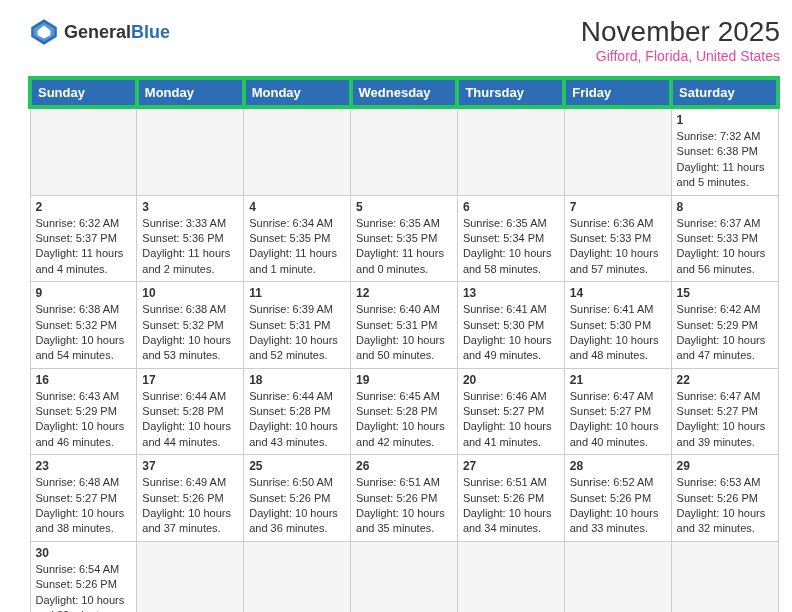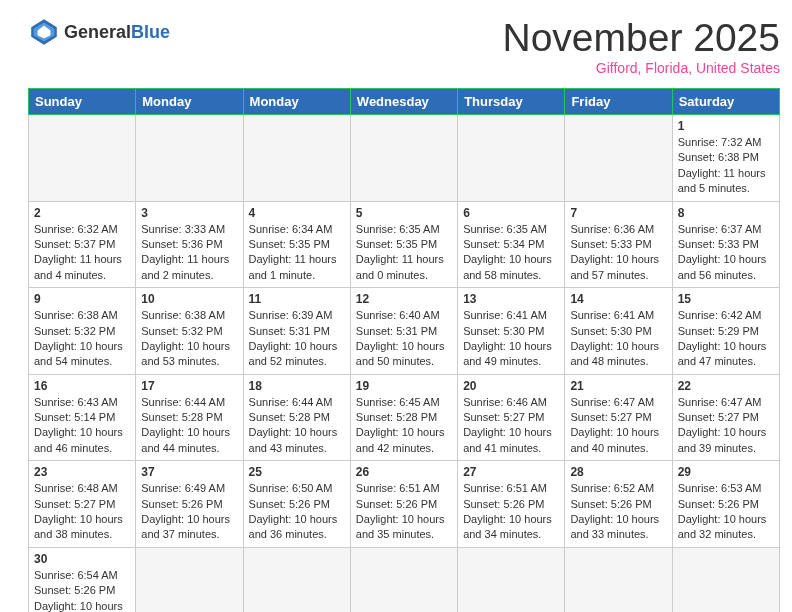--- a/index.html
+++ b/index.html
@@ -36,41 +36,41 @@
       font-weight: bold;
     }
     .logo-icon {
       width: 32px;
       height: 32px;
     }
     .title-block {
       text-align: right;
     }
     .month-title {
-      font-size: 39px;
+      font-size: 28px;
       color: #333;
       font-weight: normal;
     }
     .location {
       font-size: 14px;
       color: #ec4899;
     }
     table {
       width: 100%;
       border-collapse: collapse;
       table-layout: fixed;
     }
     .day-header {
       background-color: #2d6db5;
       color: #fff;
       text-align: left;
       padding: 5px 6px;
       font-size: 13px;
       font-weight: bold;
-      border: 1px solid #22c55e;
+      border: 4px solid #22c55e;
     }
     td {
       vertical-align: top;
       border: 1px solid #ccc;
       padding: 4px 5px;
       min-height: 80px;
       height: 80px;
       background: #fff;
     }
     td.empty {
@@ -240,21 +240,21 @@
             <div class="day-info">Sunrise: 6:42 AM
 Sunset: 5:29 PM
 Daylight: 10 hours
 and 47 minutes.</div>
           </td>
         </tr>
         <tr>
           <td>
             <span class="day-num">16</span>
             <div class="day-info">Sunrise: 6:43 AM
-Sunset: 5:14 PM
+Sunset: 5:29 PM
 Daylight: 10 hours
 and 46 minutes.</div>
           </td>
           <td>
             <span class="day-num">17</span>
             <div class="day-info">Sunrise: 6:44 AM
 Sunset: 5:28 PM
 Daylight: 10 hours
 and 44 minutes.</div>
           </td>

